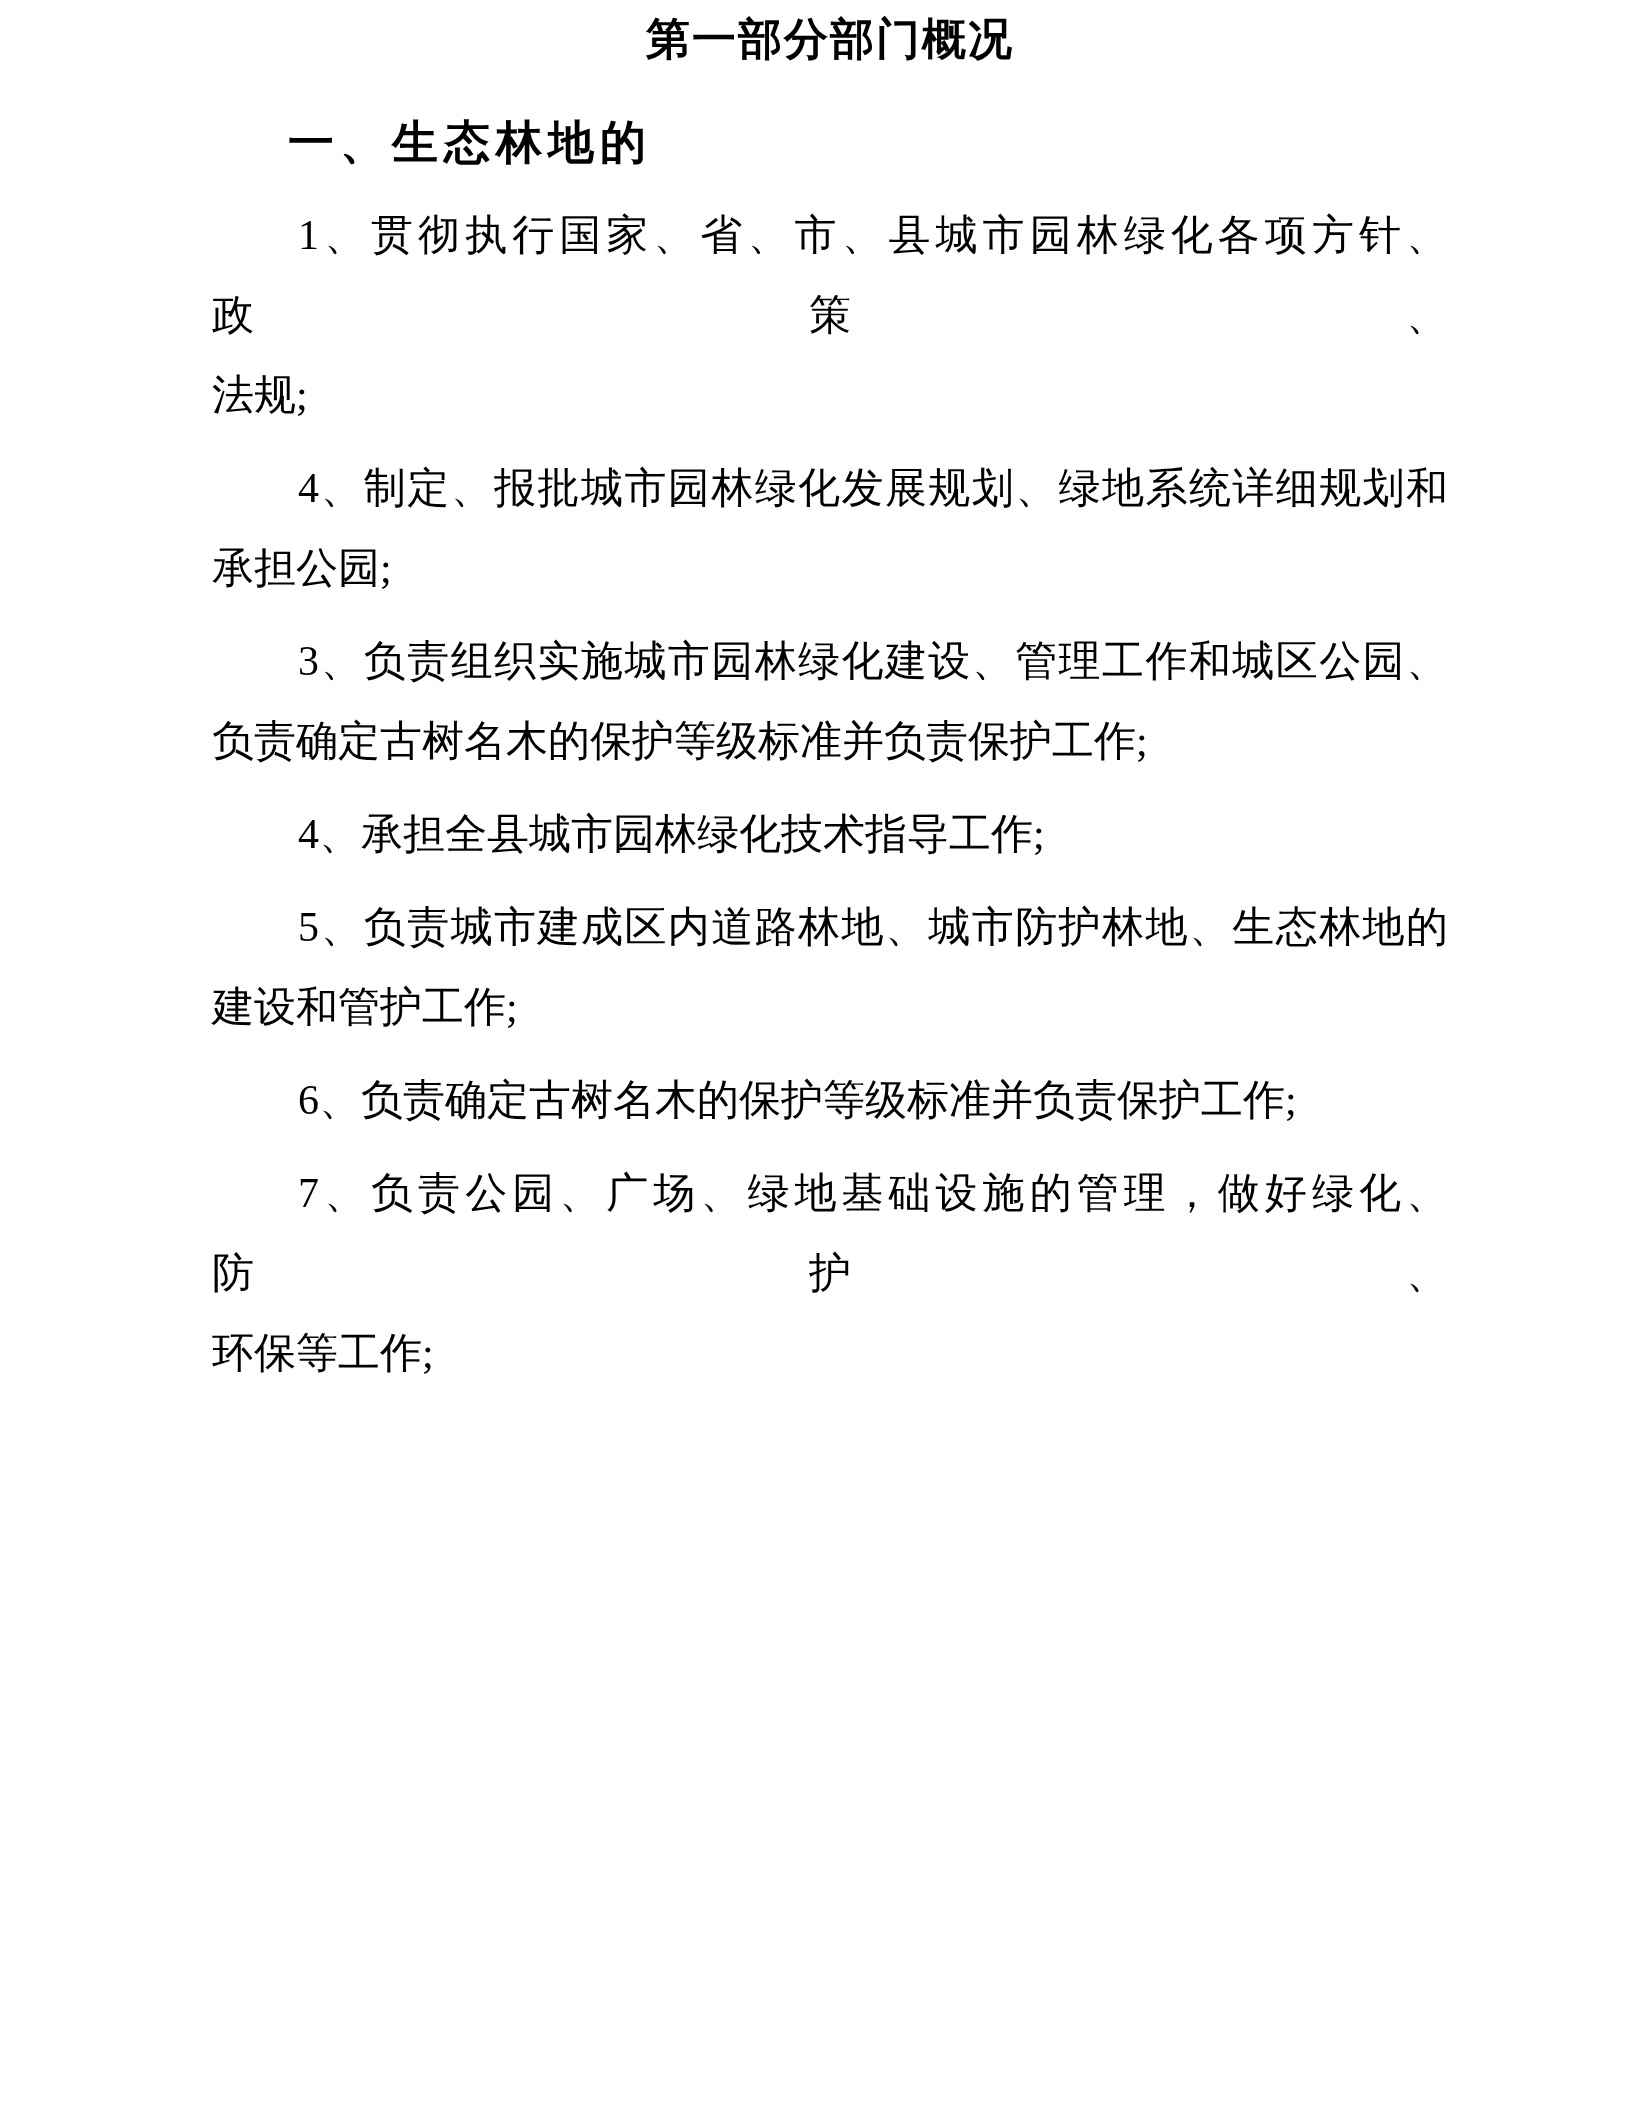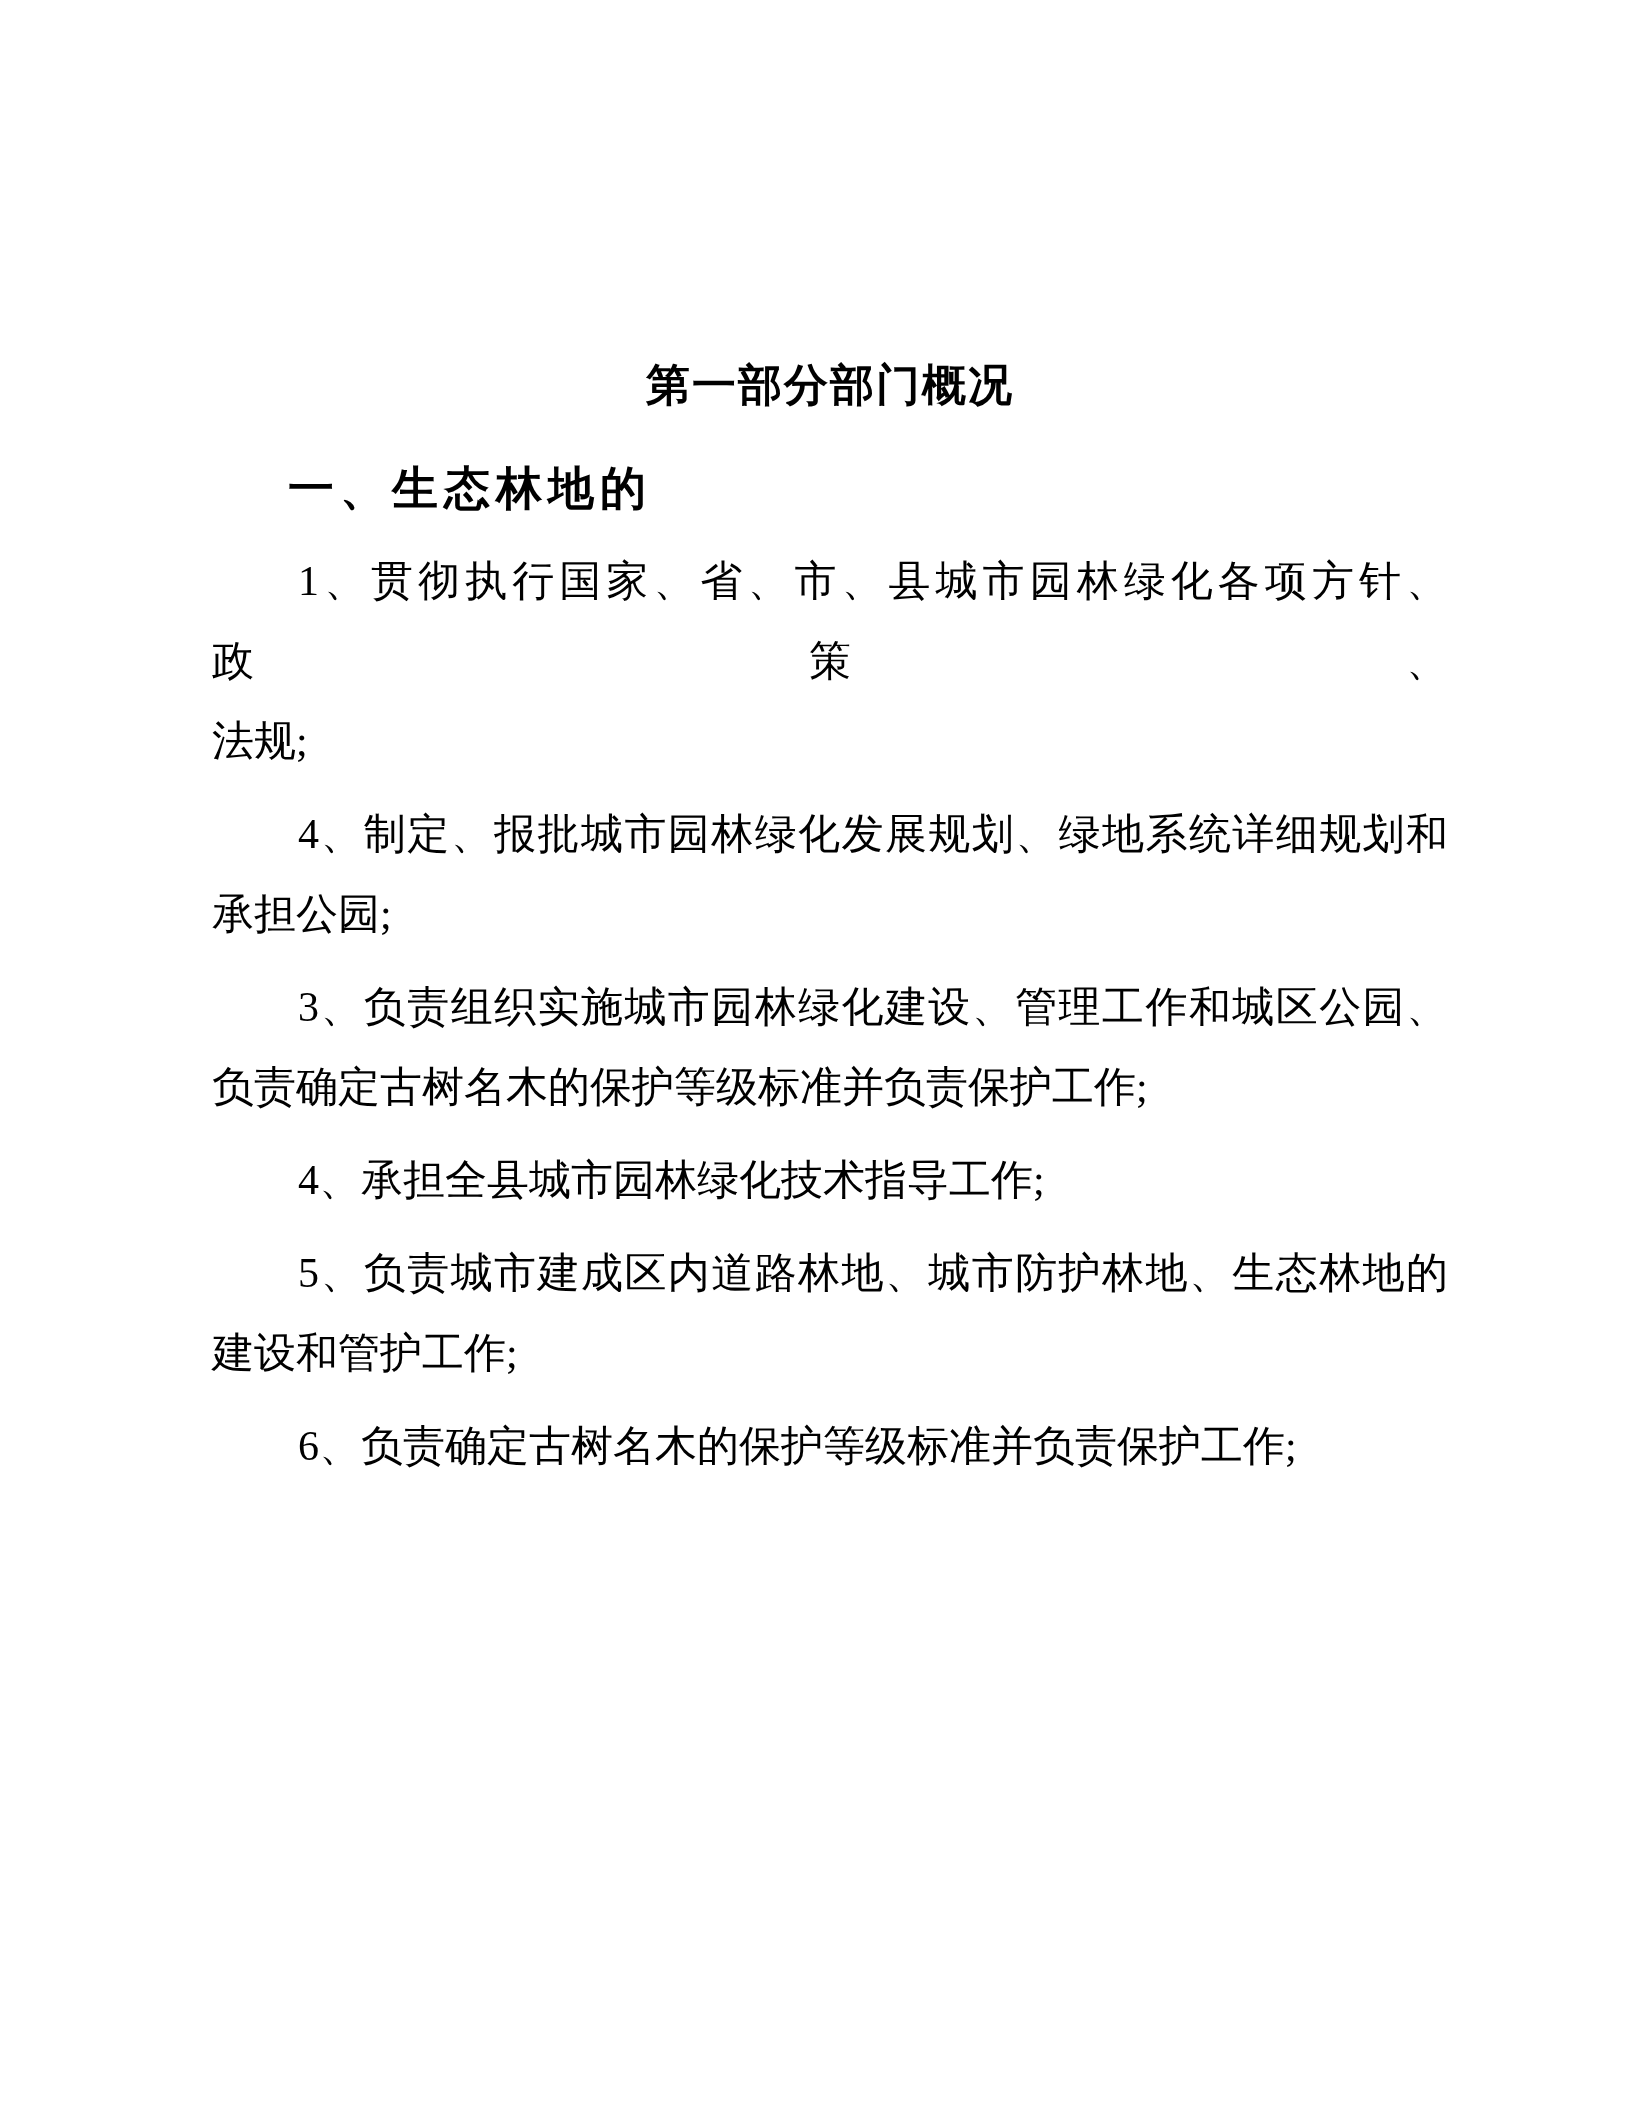--- a/index.html
+++ b/index.html
@@ -16,21 +16,20 @@
     font-family: "Liberation Serif", "DejaVu Serif", serif;
     overflow: hidden;
     box-sizing: border-box;
   }
   .content {
     margin-left: 200px;
     width: 1260px;
   }
   .doc-title {
     margin: 0;
-    padding-top: 346px;
     font-size: 44px;
     font-weight: bold;
     line-height: 80px;
     text-align: center;
     letter-spacing: 2px;
   }
   .section-heading {
     margin: 23px 0 0 0;
     font-size: 46px;
     font-weight: bold;
@@ -97,17 +96,21 @@
 
       <p class="para">
         <span class="line first full">5、负责城市建成区内道路林地、城市防护林地、生态林地的</span>
         <span class="line">建设和管护工作;</span>
       </p>
 
       <p class="para">
         <span class="line first">6、负责确定古树名木的保护等级标准并负责保护工作;</span>
       </p>
 
+      <p class="para">
+        <span class="line first full">7、负责公园、广场、绿地基础设施的管理，做好绿化、防护、</span>
+        <span class="line">环保等工作;</span>
+      </p>
 
 
     </div>
   </div>
 </div>
 
 </body></html>

